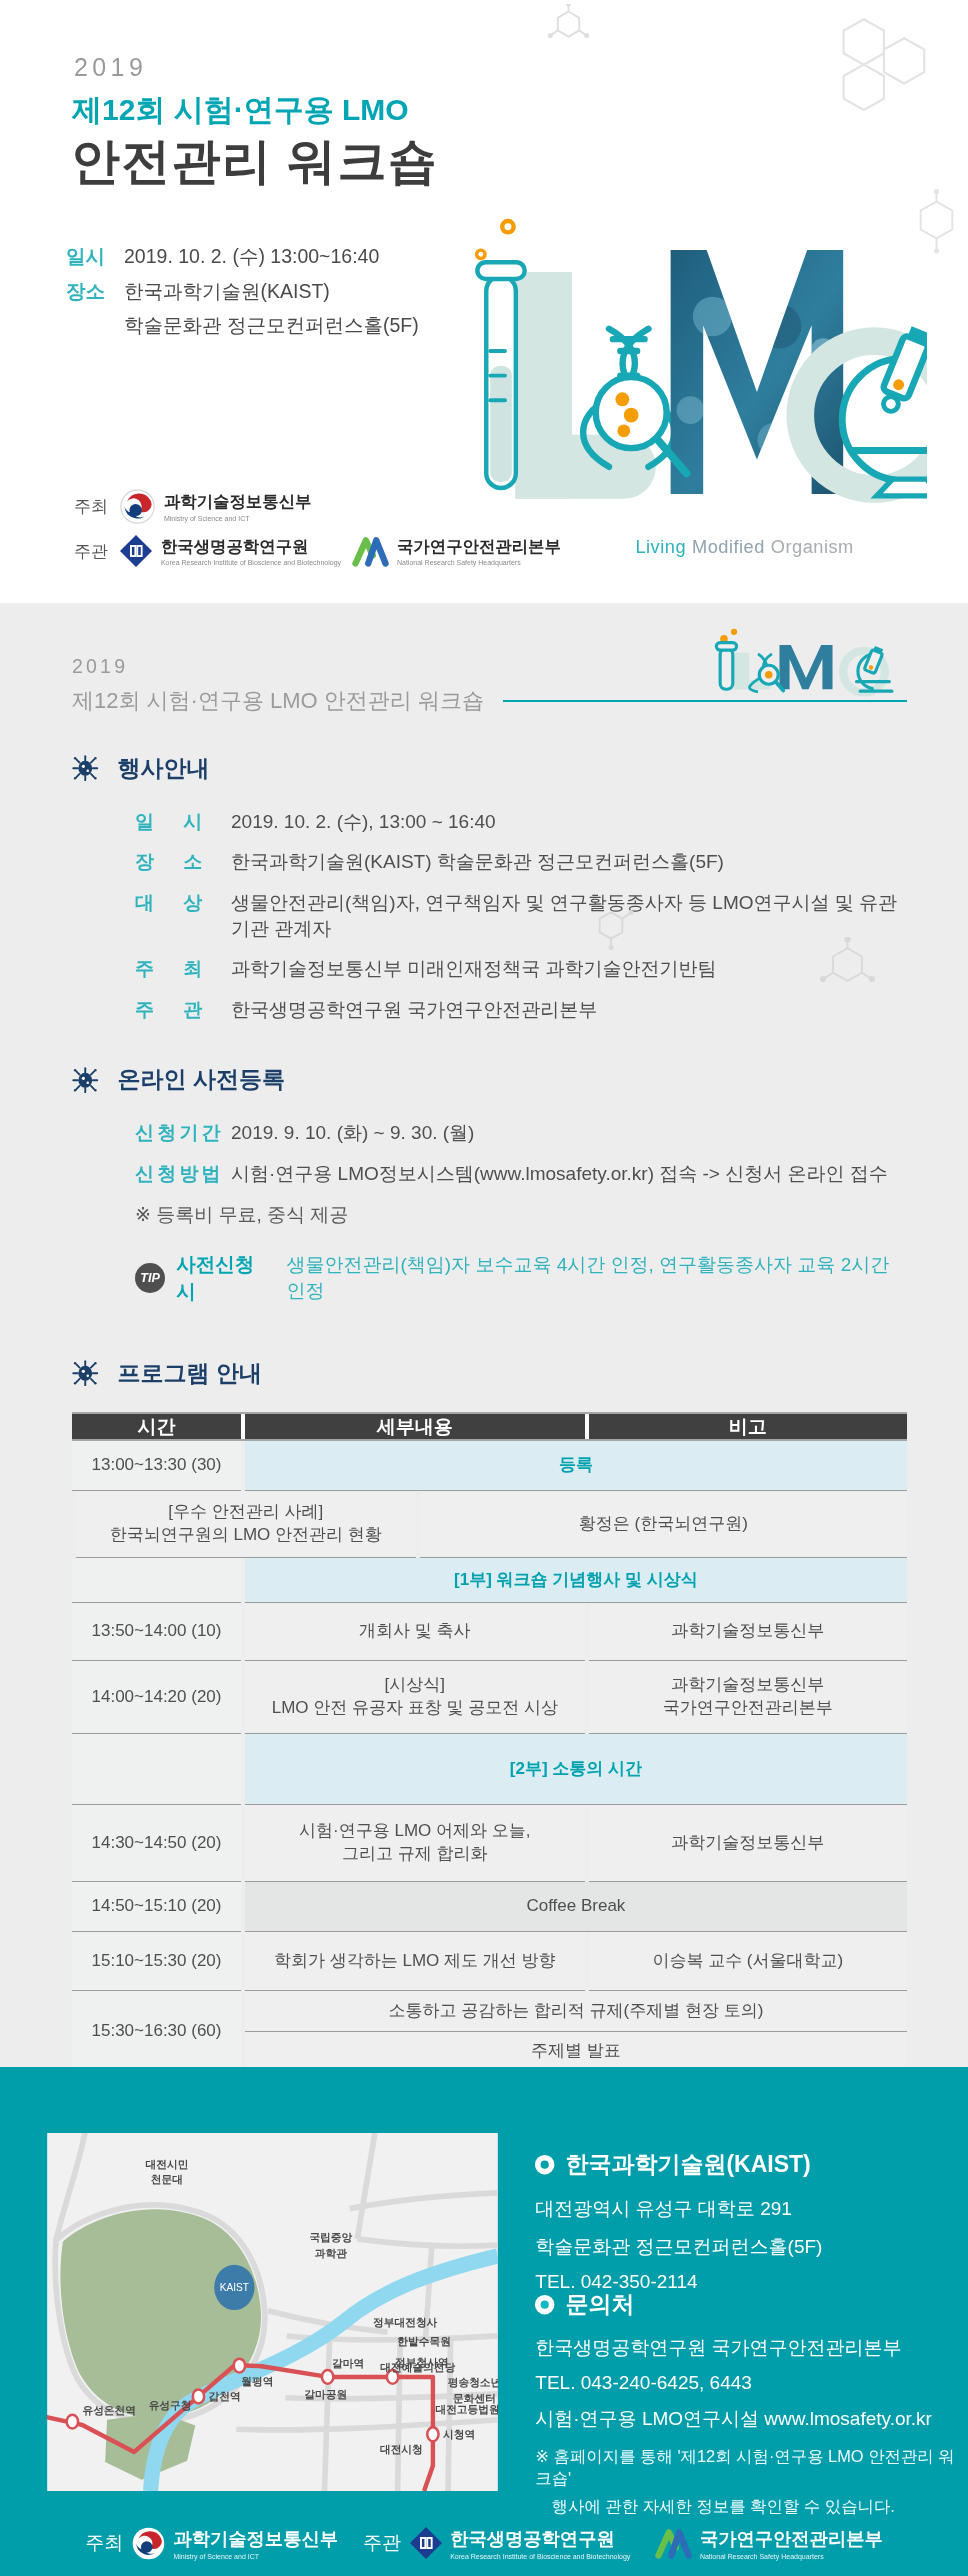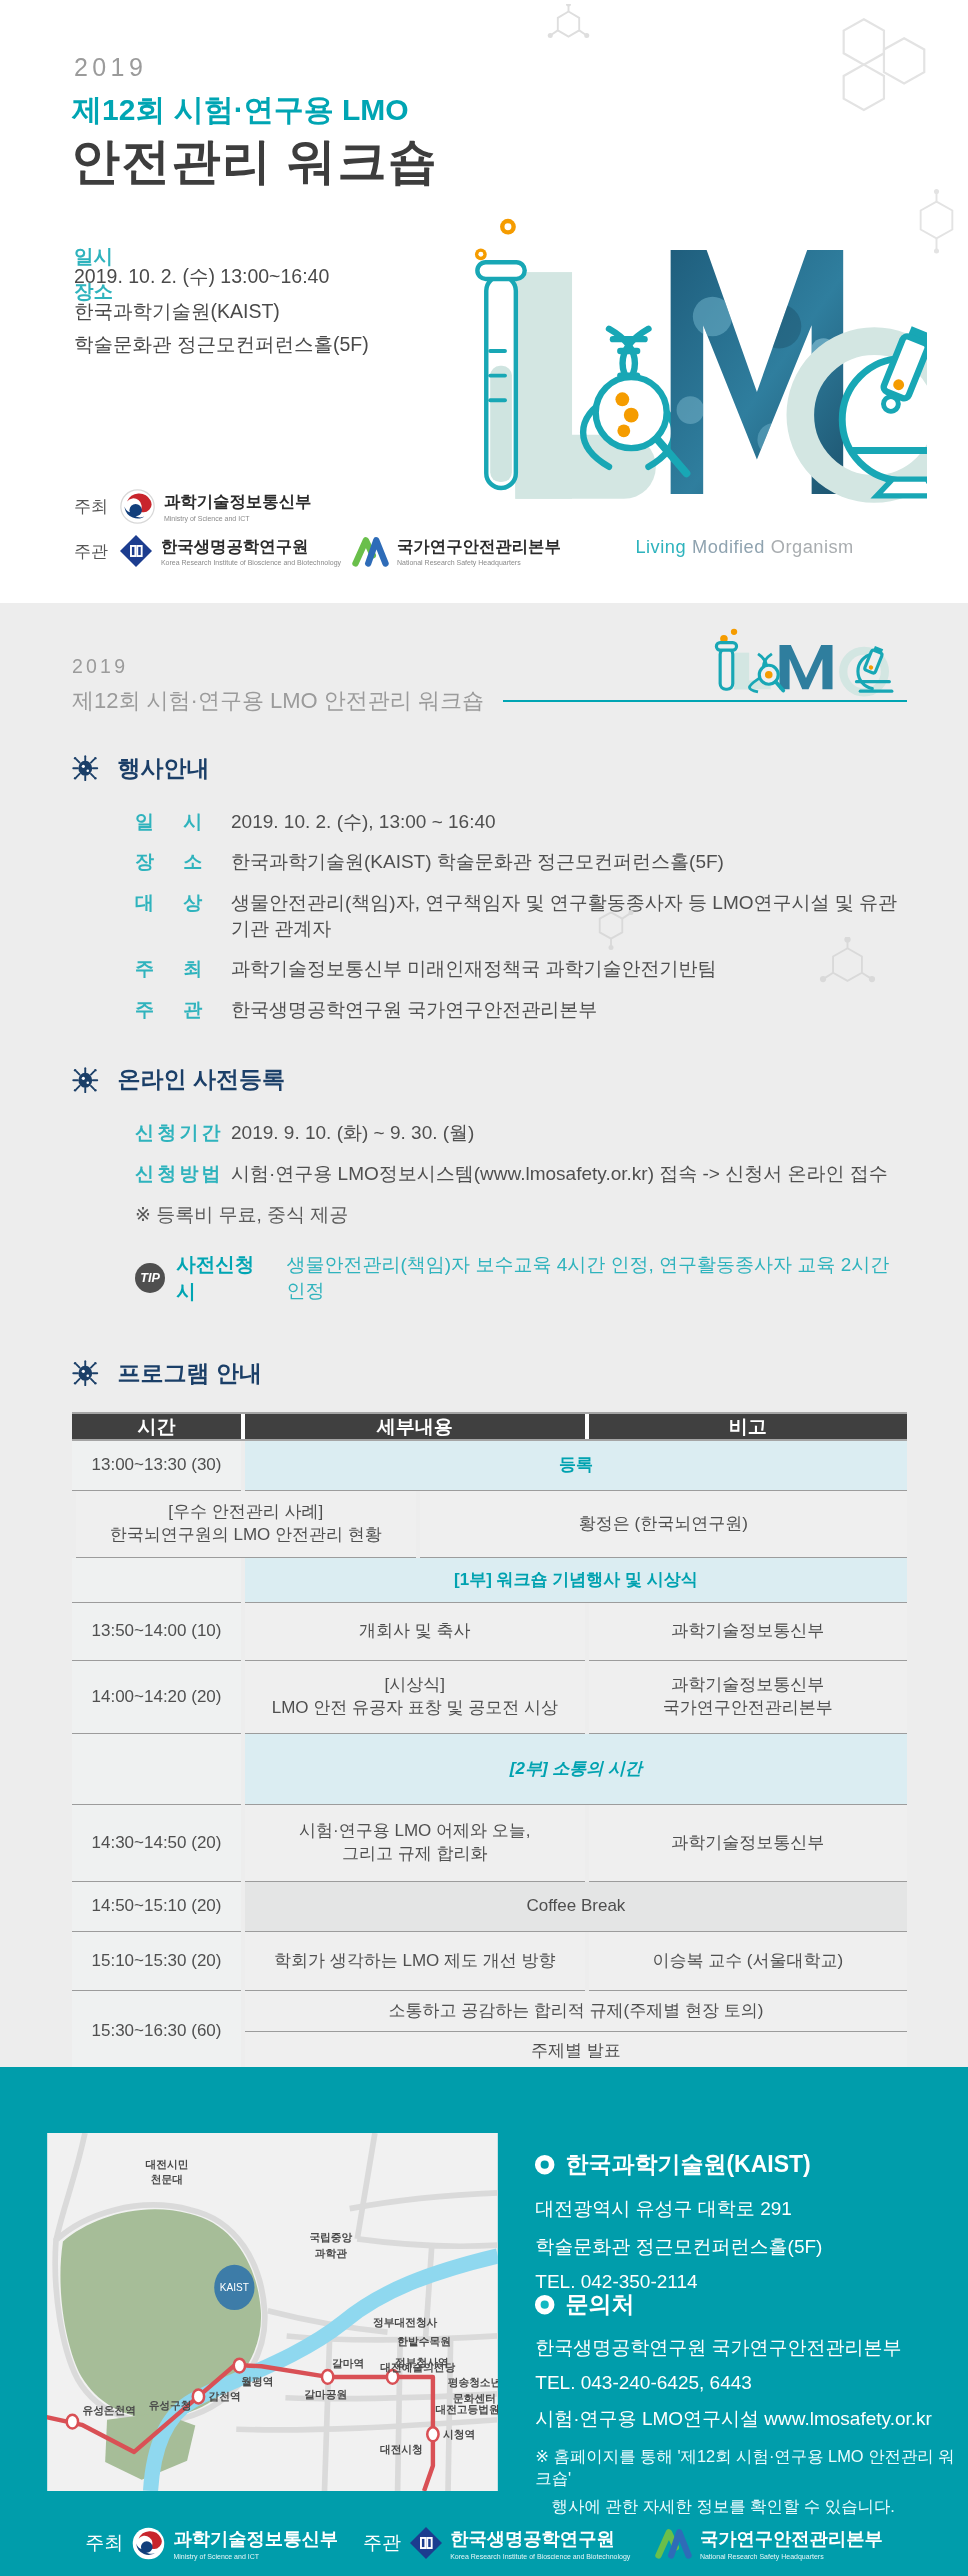--- a/index.html
+++ b/index.html
@@ -4,21 +4,21 @@
 <style>
   html,body{margin:0;padding:0;background:#fff;}
   body{font-family:"Liberation Sans","DejaVu Sans",sans-serif;color:#4a4a4a;}
   .page{width:968px;height:2576px;position:relative;margin:0 auto;overflow:hidden;background:#fff;}
   .abs{position:absolute;}
   
   .hero{position:relative;width:968px;height:603px;background:#fff;overflow:hidden;}
   .hero-year{position:absolute;left:74px;top:53px;font-size:25px;color:#9b9b9b;letter-spacing:4.4px;}
   .hero-t1{position:absolute;left:72px;top:90px;font-size:30px;font-weight:bold;color:#00a5b3;}
   .hero-t2{position:absolute;left:71px;top:129px;font-size:49px;font-weight:bold;color:#3d3d3d;letter-spacing:1.3px;}
-  .hero-row{position:absolute;left:74px;display:flex;font-size:19.5px;line-height:1.0;flex-direction:column;}
+  .hero-row{position:absolute;left:66px;display:flex;font-size:19.5px;line-height:1.0;}
   .hero-lab{color:#2fb3bd;font-weight:bold;width:58px;flex-shrink:0;}
   .hero-val{color:#4a4a4a;}
   .hero-val .l2{margin-top:14px;}
   .org-row{position:absolute;left:74px;display:flex;align-items:center;gap:11.3px;}
   .org-lab{font-size:17px;color:#555;}
   .org-item{display:flex;align-items:center;gap:7.6px;}
   .org-names{display:flex;flex-direction:column;justify-content:center;}
   .org-kr{font-size:16.4px;font-weight:bold;color:#2b2b2b;}
   .org-en{font-size:7px;color:#8a8a8a;margin-top:1.3px;}
   .doodle{position:absolute;pointer-events:none;}
@@ -466,21 +466,21 @@
             <div class="gapc"></div>
             <div class="c c-note">
                 <div>
                   <div>과학기술정보통신부</div>
                   <div>국가연구안전관리본부</div>
                 </div>
               </div>
           </div>
         </div>
 
-        <div class="prow" style="min-height:71px;font-style:italic;">
+        <div class="prow" style="min-height:71px;">
           <div class="c c-time"></div>
           <div class="gapc"></div>
           <div class="c c-full hl">[2부] 소통의 시간</div>
         </div>
 
         <div class="prow" style="min-height:77px;">
           <div class="c c-time">14:30~14:50 (20)</div>
           <div class="gapc"></div>
           <div class="c-main">
             <div class="c c-cont">

